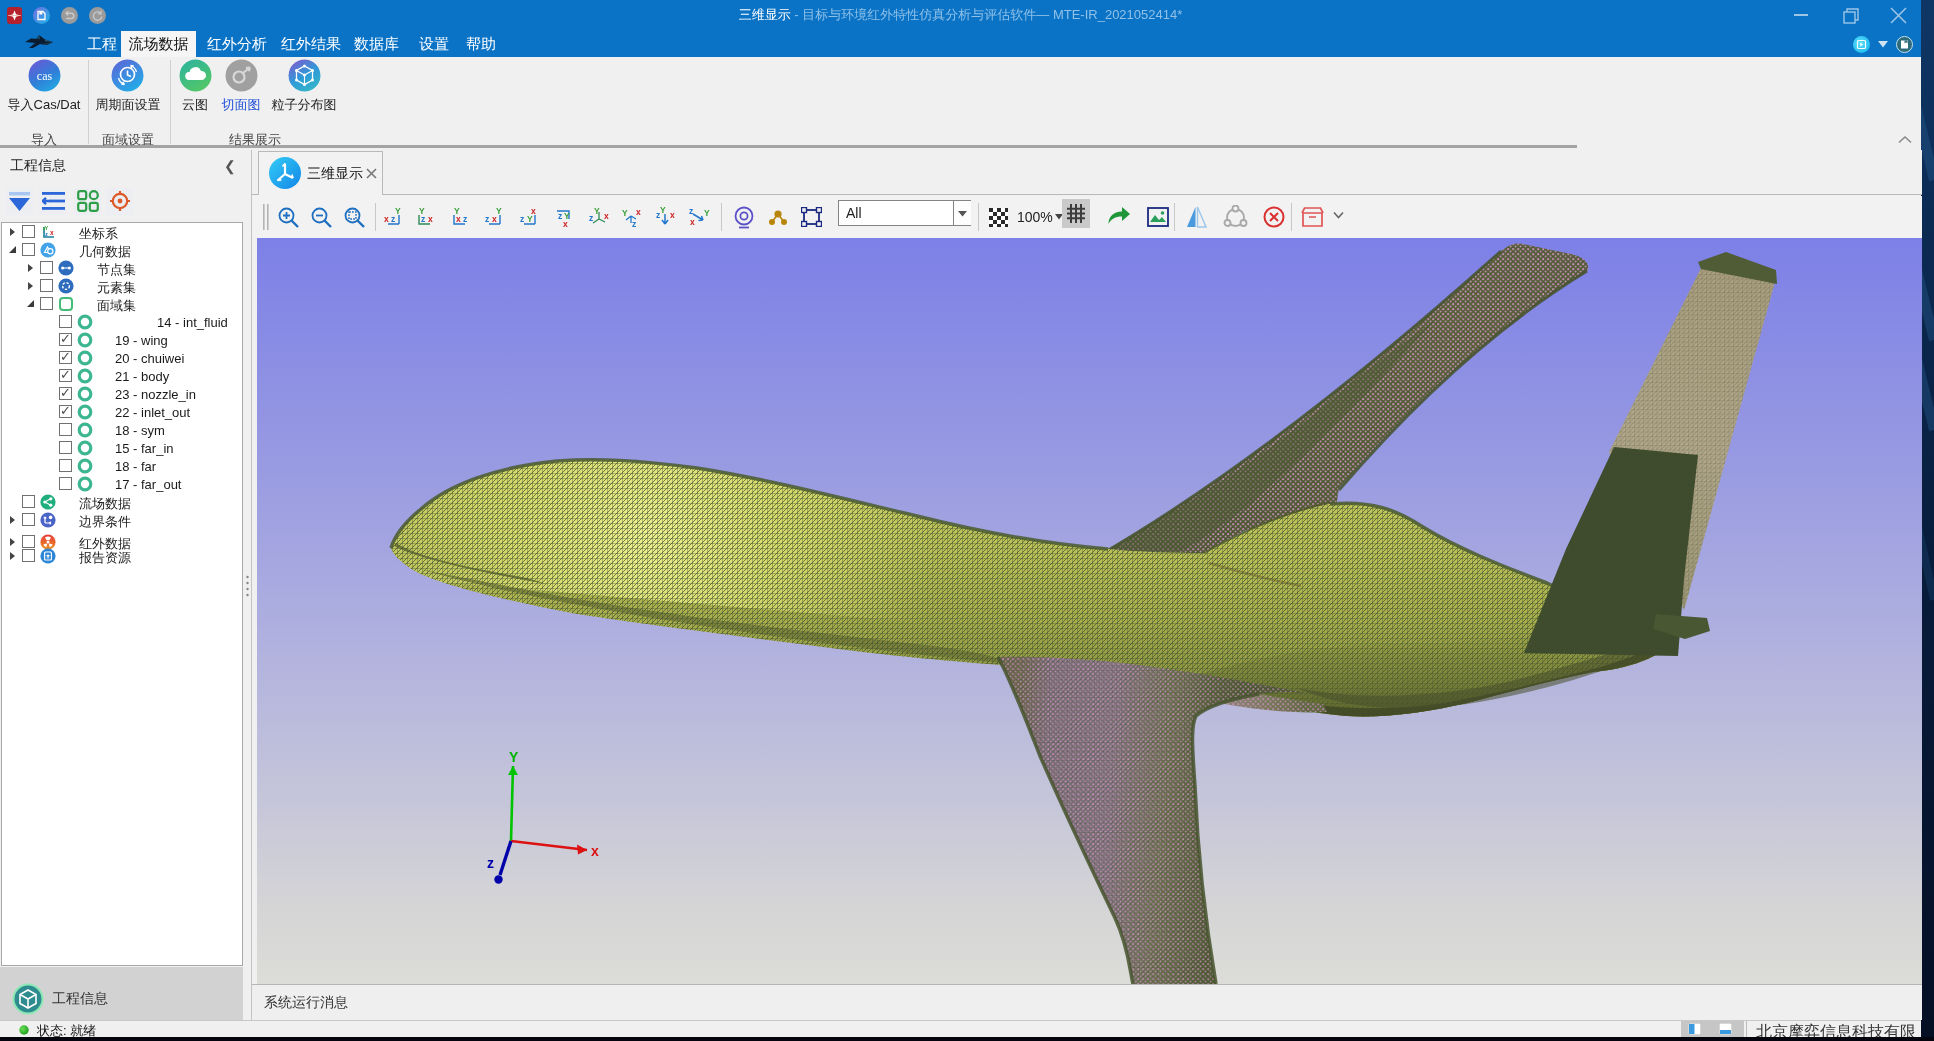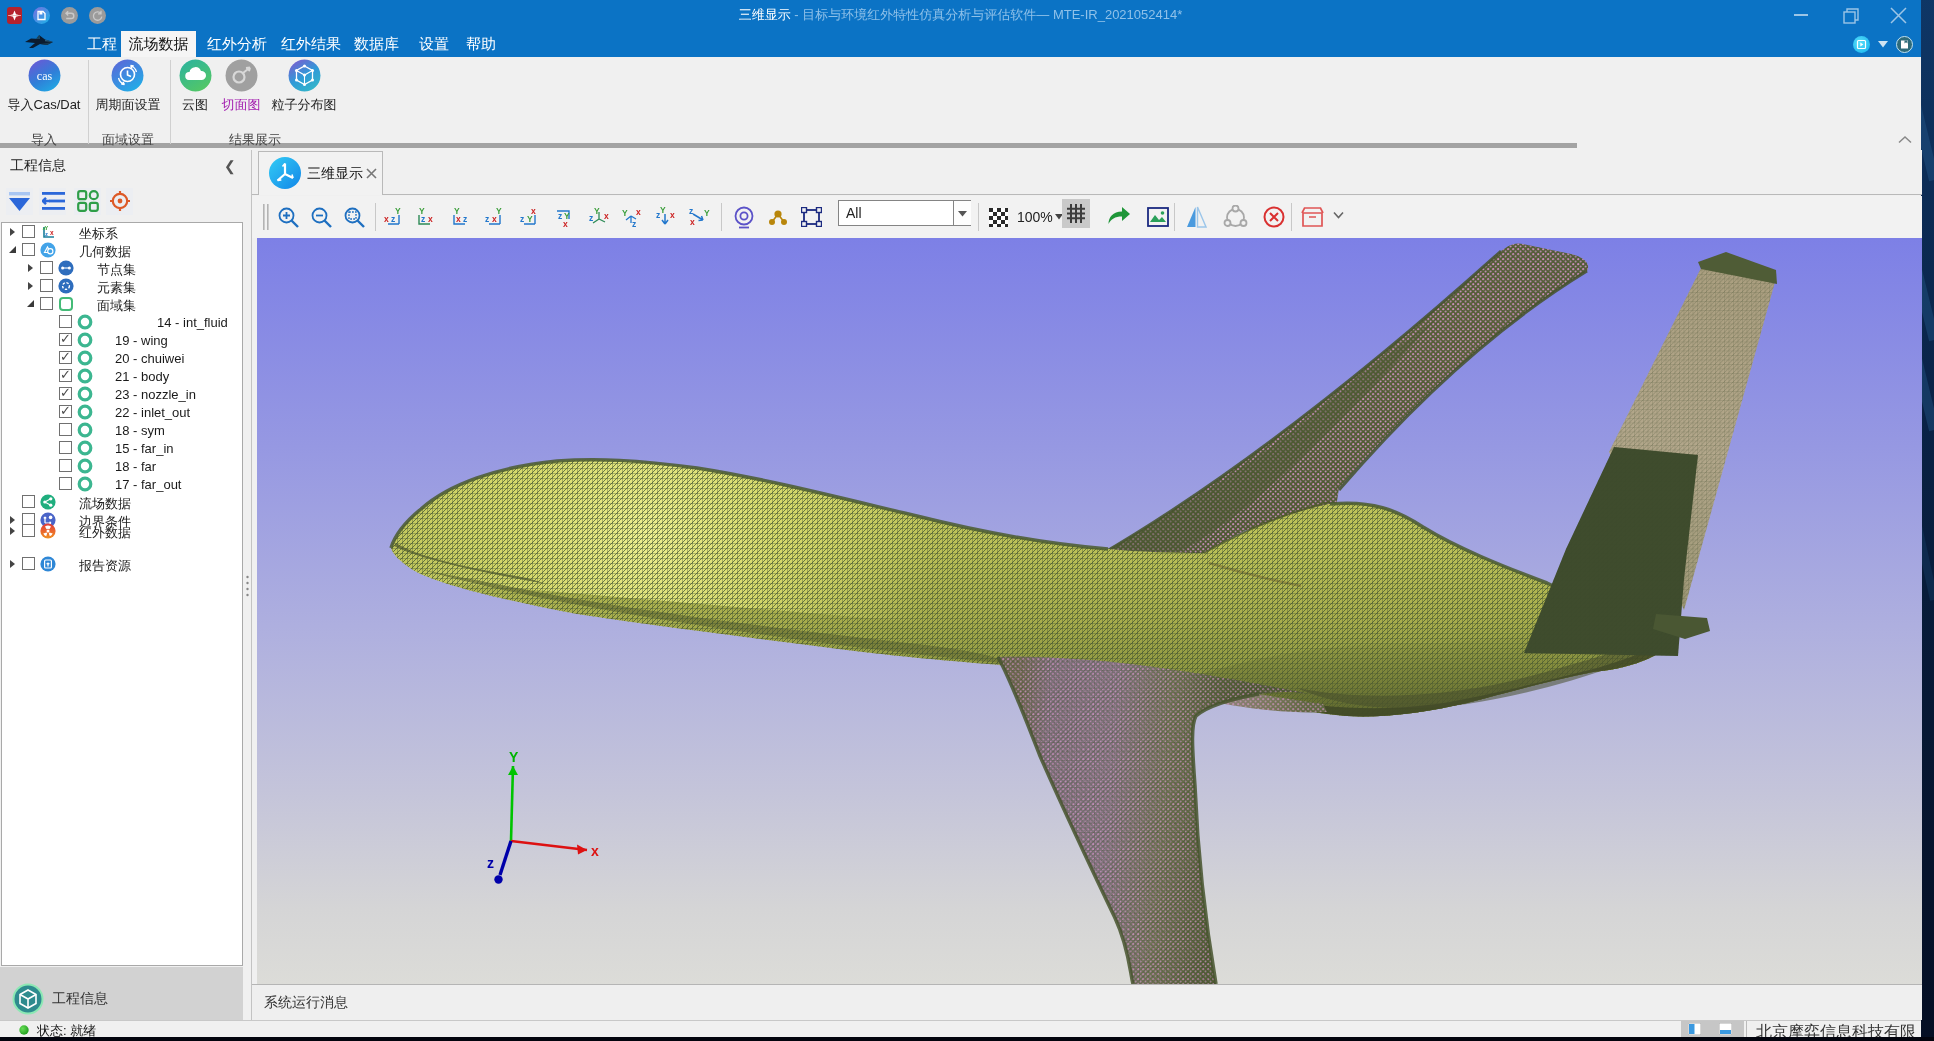--- a/index.html
+++ b/index.html
@@ -10,21 +10,21 @@
 #taskbar { position:absolute; left:0; top:1037px; width:1934px; height:4px; background:#03040e; z-index:50; }
 #app { position:absolute; left:0; top:0; width:1921px; height:1037px; background:#f0f0f0; }
 
 #titlebar { position:absolute; left:0; top:0; width:1921px; height:31px; background:#0b73c5; }
 #menubar  { position:absolute; left:0; top:31px; width:1921px; height:26px; background:#0b73c5; }
 .menuitem { position:absolute; top:0; height:26px; line-height:26px; color:#fff; font-size:15px; }
 #tab-active { position:absolute; left:121px; top:0; width:75px; height:26px; background:#f5f5f5; color:#111; font-size:15px; text-align:center; line-height:26px; }
 #apptitle { position:absolute; left:0; right:0; top:0; height:31px; text-align:center; font-size:13px; line-height:30px; color:#8fc1e9; }
 #apptitle b { color:#fff; font-weight:normal; }
 
-#ribbon { position:absolute; left:0; top:57px; width:1577px; height:91px; background:#f0f0f0; border-bottom:5px solid #a3a3a3; }
+#ribbon { position:absolute; left:0; top:57px; width:1577px; height:91px; background:#f0f0f0; border-bottom:3px solid #a3a3a3; }
 .ric { position:absolute; width:33px; height:33px; border-radius:50%; top:2px; }
 .rlabel { position:absolute; top:39px; font-size:13px; color:#222; width:120px; text-align:center; }
 .rgroup { position:absolute; top:74px; font-size:13px; color:#444; width:120px; text-align:center; }
 .rsep { position:absolute; top:3px; width:1px; height:84px; background:#d0d0d0; }
 
 #leftpanel { position:absolute; left:0; top:150px; width:251px; height:870px; background:#f0f0f0; }
 #lp-title { position:absolute; left:10px; top:7px; font-size:14px; color:#222; }
 #lp-collapse { position:absolute; left:224px; top:8px; font-size:14px; color:#555; }
 .lpic { position:absolute; top:38px; width:27px; height:27px; background:#eceef2; }
 #treebox { position:absolute; left:1px; top:72px; width:242px; height:744px; background:#fff; border:1px solid #a9a9a9; overflow:hidden; }
@@ -234,21 +234,21 @@
         <circle cx="8.5" cy="21" r="1.5" fill="#fff"></circle>
         <circle cx="8.5" cy="11.5" r="1.5" fill="#fff"></circle>
         <circle cx="16.5" cy="16" r="1.5" fill="#fff"></circle>
       </svg>
     <svg class="abs" style="left:1898px;top:78px;" width="14" height="9" viewBox="0 0 14 9">
         <path d="M1,7.5 L7,2 L13,7.5" stroke="#888" stroke-width="1.5" fill="none"></path>
       </svg>
     <div class="rlabel" style="left:-16px;">导入Cas/Dat</div>
     <div class="rlabel" style="left:68px;">周期面设置</div>
     <div class="rlabel" style="left:135px;">云图</div>
-    <div class="rlabel" style="left:181px; color:#a21caf;">切面图</div>
+    <div class="rlabel" style="left:181px; color:#1d4ed8;">切面图</div>
     <div class="rlabel" style="left:244px;">粒子分布图</div>
     <div class="rgroup" style="left:-16px;">导入</div>
     <div class="rgroup" style="left:68px;">面域设置</div>
     <div class="rgroup" style="left:195px;">结果展示</div>
     <div class="rsep" style="left:88px;"></div>
     <div class="rsep" style="left:170px;"></div>
   </div>
   <div id="leftpanel">
     <div id="lp-title">工程信息</div>
     <div id="lp-collapse">❮</div>
@@ -412,21 +412,21 @@
 <div class="trow" style="top:288px;">
           <div class="tarrow r" style="left:8px;"></div>
           <div class="tcb" style="left:20px;"></div>
           <svg class="ticon" style="left:38px;" viewBox="0 0 16 16">
             <circle cx="8" cy="8" r="7.6" fill="#4a64c8"></circle>
             <path d="M5,11 L5,5 M5,5 L3.8,6.4 M5,5 L6.2,6.4 M5,11 L11,11 M11,11 L9.6,9.8 M11,11 L9.6,12.2" stroke="#fff" stroke-width="1.2" fill="none"></path>
             <circle cx="10.6" cy="5.4" r="1.8" fill="#fff"></circle>
           </svg>
           <div class="tlabel" style="left:77px;">边界条件</div>
         </div>
-<div class="trow" style="top:299px;">
+<div class="trow" style="top:310px;">
           <div class="tarrow r" style="left:8px;"></div>
           <div class="tcb" style="left:20px;"></div>
           <svg class="ticon" style="left:38px;" viewBox="0 0 16 16">
             <defs>
               <linearGradient id="irg" x1="0" y1="0" x2="0" y2="1">
                 <stop offset="0" stop-color="#e33a3a"></stop>
                 <stop offset="1" stop-color="#f09020"></stop>
               </linearGradient>  
               <linearGradient id="shadeG" x1="0" y1="392" x2="0" y2="478" gradientUnits="userSpaceOnUse">
     <stop offset="0" stop-color="#5f6830" stop-opacity="0"></stop>
@@ -438,21 +438,21 @@
               </clipPath>
 </defs>
             <circle cx="8" cy="8" r="7.6" fill="url(#irg)"></circle>
             <circle cx="8" cy="8" r="1.5" fill="#fff"></circle>
             <path d="M6.6,6.2 L5,3.4 A5.4,5.4 0 0 1 11,3.4 L9.4,6.2 A2.6,2.6 0 0 0 6.6,6.2 Z" fill="#fff"></path>
             <path d="M6.5,9.5 L3.3,10.5 A5.4,5.4 0 0 0 6.2,13.2 L7.2,10.2 A2.6,2.6 0 0 1 6.5,9.5 Z" fill="#fff"></path>
             <path d="M9.5,9.5 L12.7,10.5 A5.4,5.4 0 0 1 9.8,13.2 L8.8,10.2 A2.6,2.6 0 0 0 9.5,9.5 Z" fill="#fff"></path>
           </svg>
           <div class="tlabel" style="left:77px;">红外数据</div>
         </div>
-<div class="trow" style="top:324px;margin-top:8px;">
+<div class="trow" style="top:324px;">
           <div class="tarrow r" style="left:8px;"></div>
           <div class="tcb" style="left:20px;"></div>
           <svg class="ticon" style="left:38px;" viewBox="0 0 16 16">
             <circle cx="8" cy="8" r="7.6" fill="#2e87d6"></circle>
             <rect x="4.6" y="4" width="6.8" height="8" rx="1" fill="none" stroke="#fff" stroke-width="1.2"></rect>
             <path d="M8,10.5 L8,6.8 M8,6.8 L6.6,8.2 M8,6.8 L9.4,8.2" stroke="#fff" stroke-width="1.2" fill="none"></path>
           </svg>
           <div class="tlabel" style="left:77px;">报告资源</div>
         </div>
 </div>

